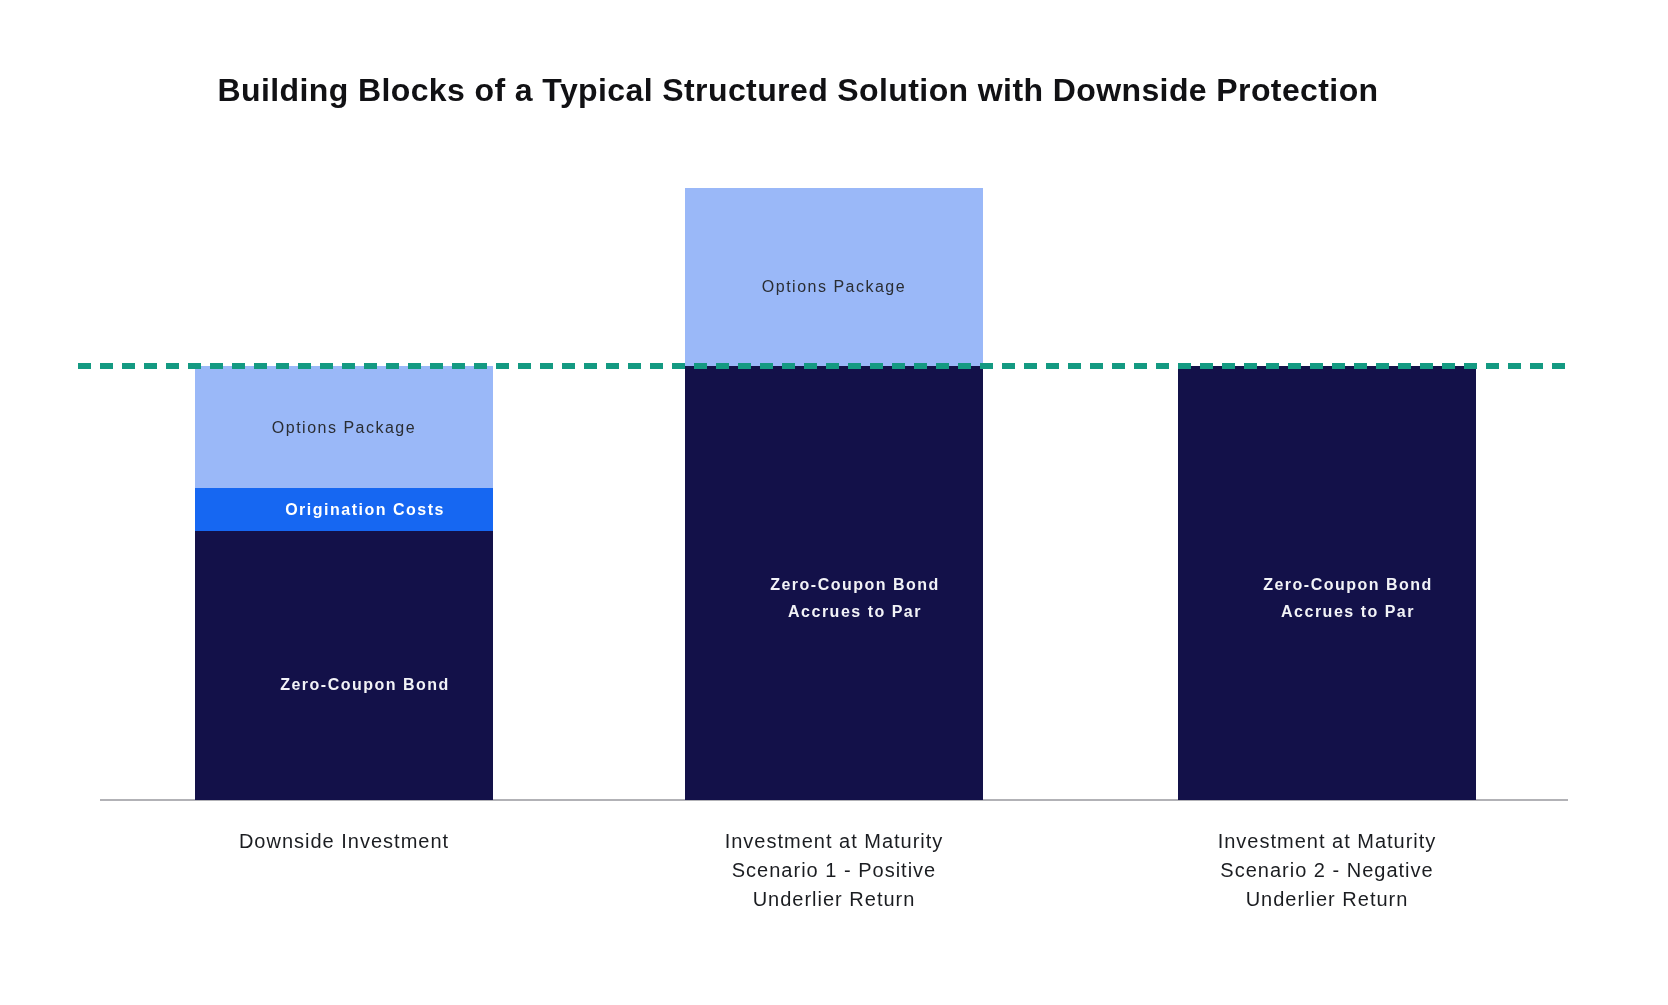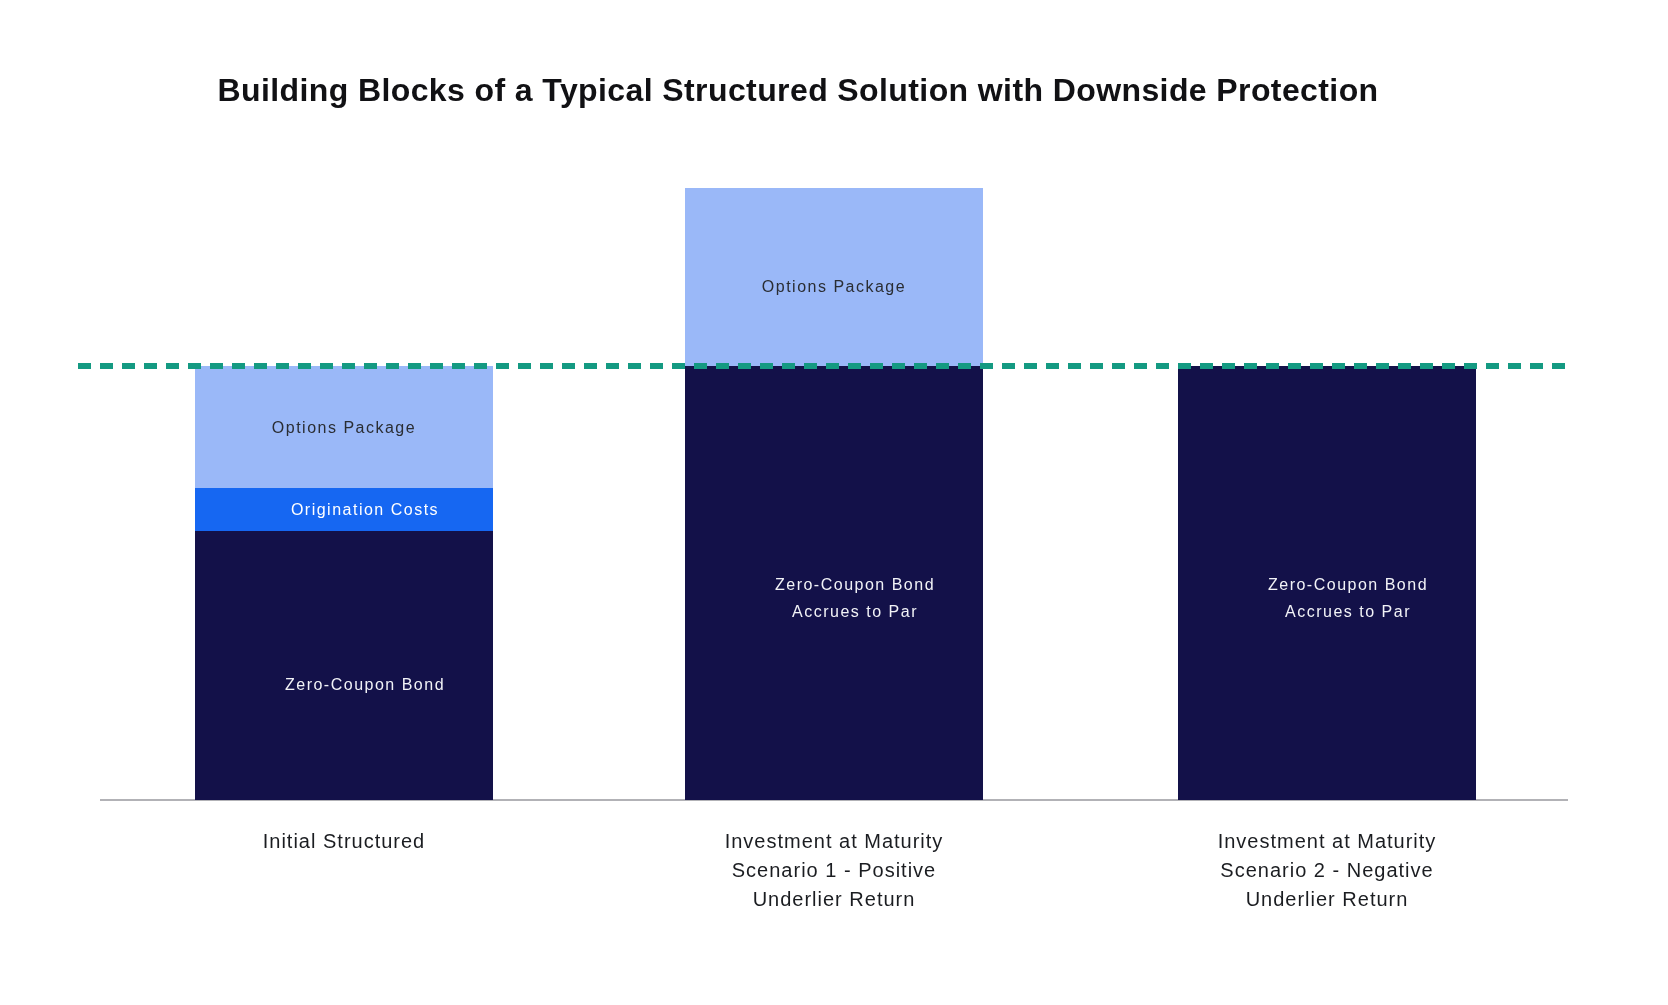--- a/index.html
+++ b/index.html
@@ -59,21 +59,21 @@
     justify-content: center;
     overflow: hidden;
   }
   .segment-label {
     font-size: 16px;
     line-height: 27px;
     letter-spacing: 1.5px;
     text-align: center;
     white-space: pre-line;
   }
-  .segment-label.light-text { font-weight: 400; margin-left: 42px; }
+  .segment-label.light-text { font-weight: 700; margin-left: 42px; }
   #ref-line {
     position: absolute;
     left: 78px;
     top: 363px;
     width: 1490px;
     height: 6px;
     background: repeating-linear-gradient(to right, #149a82 0 13px, transparent 13px 22px);
     z-index: 3;
   }
   .cat-label {
@@ -125,21 +125,21 @@
         <div class="bar bar-2">
           <div class="segment" style="height: 434px; background: rgb(19, 17, 73);">
             <span class="segment-label light-text" style="color: rgb(242, 243, 247); transform: translateY(15px);">Zero-Coupon Bond
 Accrues to Par</span>
           </div>
         </div>
       </div>
 
     <div id="ref-line"></div>
 
-    <div class="cat-label cat-0">Initial Structured</div>
+    <div class="cat-label cat-0">Downside Investment</div>
     <div class="cat-label cat-1">Investment at Maturity
 Scenario 1 - Positive
 Underlier Return</div>
     <div class="cat-label cat-2">Investment at Maturity
 Scenario 2 - Negative
 Underlier Return</div>
   </div>
 </div>
 
 </body></html>

